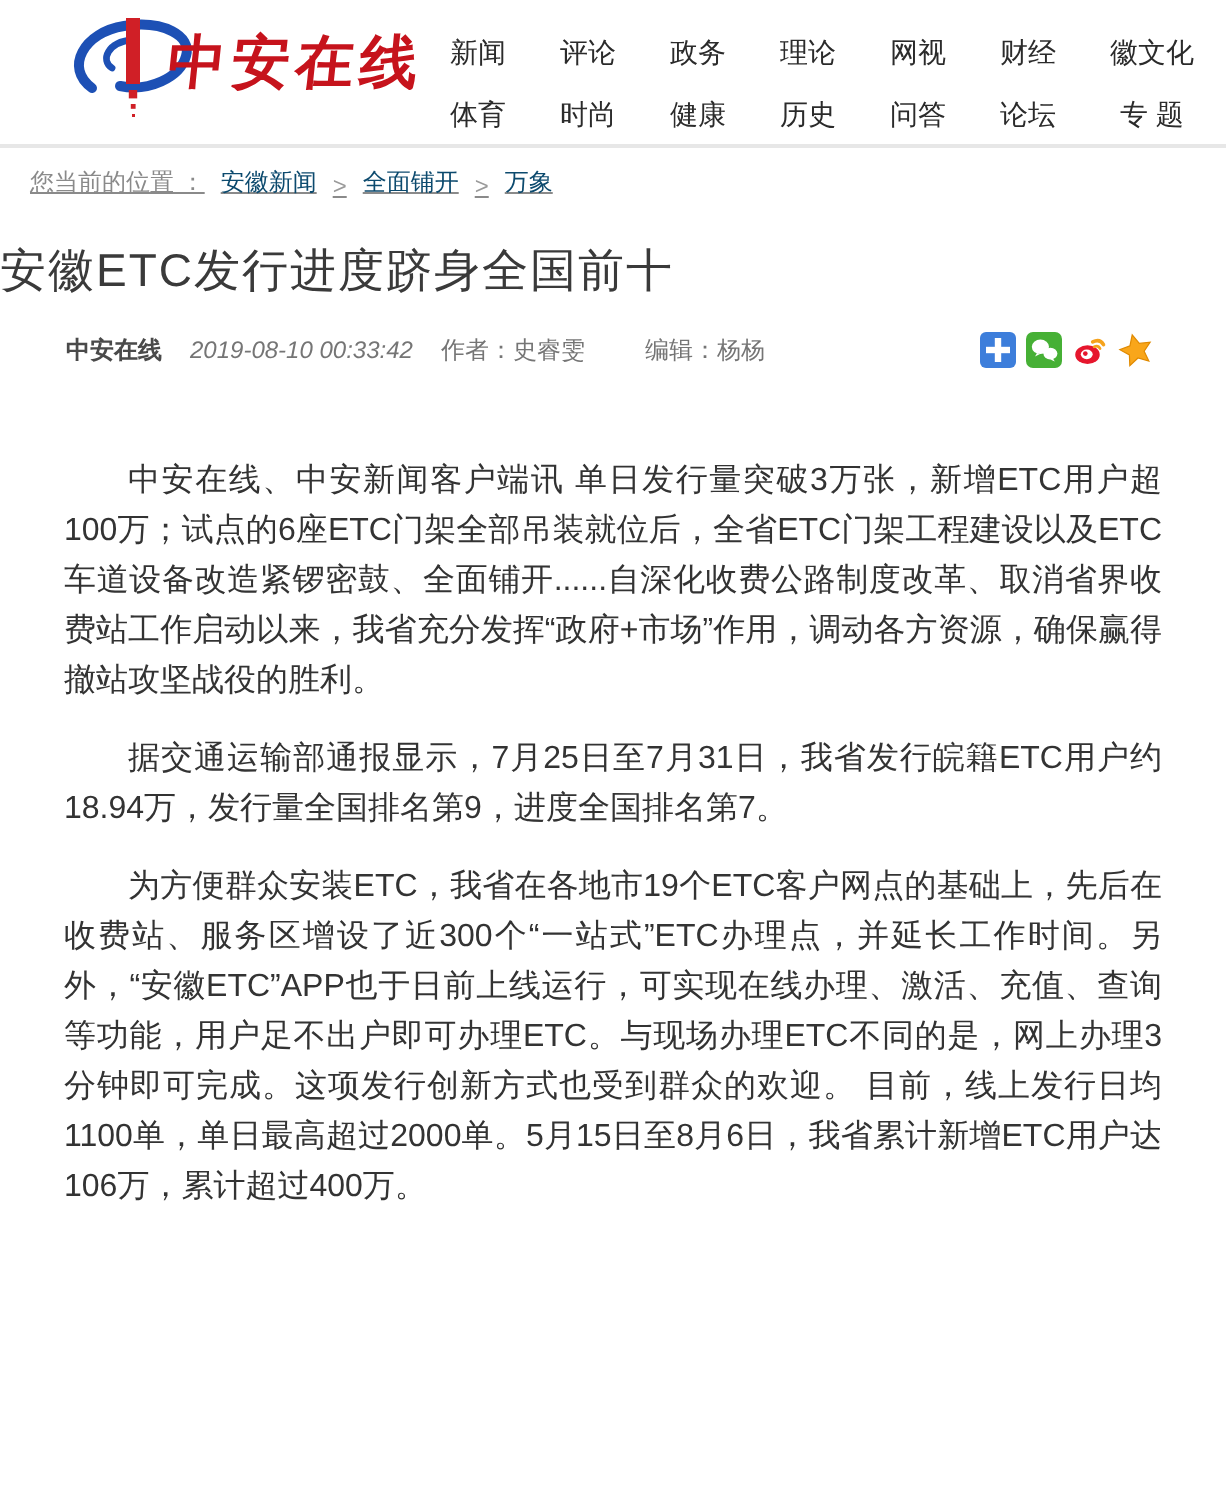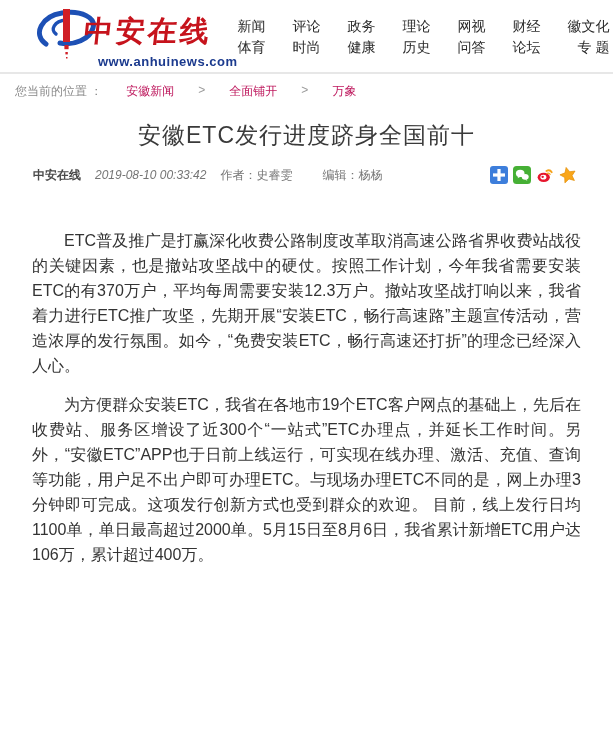--- a/index.html
+++ b/index.html
@@ -39,42 +39,43 @@
     margin-top: 2px;
     padding-left: 14px;
   }
   .nav {
     margin-left: auto;
     display: flex;
     gap: 27px;
     padding-top: 10px;
     padding-right: 10px;
   }
-  .nav-col { display: flex; flex-direction: column; align-items: flex-end; gap: 1px; cursor: pointer; }
+  .nav-col { display: flex; flex-direction: column; align-items: center; gap: 11px; cursor: pointer; }
   .nav-col span {
     font-size: 14px;
     color: #2b2b2b;
     line-height: 20px;
     white-space: nowrap;
   }
   
   .breadcrumb-bar {
     border-top: 2px solid #e7e7e7;
     padding: 9px 15px 7px 15px;
     font-size: 12px;
     color: #8a8a8a;
     display: flex;
-    align-items: flex-start;
-    gap: 24px;
-  }
-  .breadcrumb-bar a { color: #be185d; text-decoration: none; cursor: pointer; }
+    align-items: flex-end;
+    gap: 8px;
+    text-decoration: underline;
+  }
+  .breadcrumb-bar a { color: #0c4a6e; text-decoration: none; cursor: pointer; }
   .crumb-sep { color: #9a9a9a; }
   
   .article-title {
-    text-align: center;
+    text-align: left;
     font-size: 23px;
     font-weight: normal;
     color: #3a3a3a;
     margin-top: 13px;
     letter-spacing: 1px;
   }
   .meta-row {
     display: flex;
     align-items: center;
     padding: 0 36px 0 33px;
@@ -109,21 +110,20 @@
     <svg class="logo-mark" viewBox="0 0 62 56">
       <path d="M10 38 C-4 28 6 10 26 7 C46 4 60 12 57 22 C54 33 38 40 24 37" fill="none" stroke="#1d50b5" stroke-width="5" stroke-linecap="round"></path>
       <path d="M20 28 C14 24 18 15 30 14" fill="none" stroke="#1d50b5" stroke-width="3.4" stroke-linecap="round"></path>
       <rect x="27" y="3" width="7" height="33" fill="#d01f26"></rect>
       <rect x="28.4" y="39" width="4.2" height="4.2" fill="#d01f26"></rect>
       <rect x="29.4" y="46" width="2.4" height="2.4" fill="#d01f26"></rect>
       <rect x="30" y="51" width="1.5" height="1.5" fill="#d01f26"></rect>
     </svg>
     <div class="logo-textblock">
       <div class="logo-title">中安在线</div>
-      <div class="logo-url">www.anhuinews.com</div>
     </div>
   </div>
   <div class="nav">
     <div class="nav-col">
       <span>新闻</span>
       <span>体育</span>
     </div>
     <div class="nav-col">
       <span>评论</span>
       <span>时尚</span>
@@ -195,16 +195,17 @@
     </span>
     <span class="sbtn">
       <svg viewBox="0 0 18 18">
         <path d="M9 1.2 L11.4 6.2 L16.8 6.9 L12.8 10.6 L13.9 15.9 L9 13.1 L4.1 15.9 L5.2 10.6 L1.2 6.9 L6.6 6.2 Z" stroke="#e08a00" stroke-width="0.6" transform="rotate(-14 9 9)" fill="#f9a61a"></path>
       </svg>
     </span>
   </span>
 </div>
 
 <div class="article-body">
-  <p>ETC普及推广是打赢深化收费公路制度改革取消高速公路省界收费站战役的关键因素，也是撤站攻坚战中的硬仗。按照工作计划，今年我省需要安装ETC的有370万户，平均每周需要安装12.3万户。撤站攻坚战打响以来，我省着力进行ETC推广攻坚，先期开展“安装ETC，畅行高速路”主题宣传活动，营造浓厚的发行氛围。如今，“免费安装ETC，畅行高速还打折”的理念已经深入人心。</p>
+  <p>中安在线、中安新闻客户端讯 单日发行量突破3万张，新增ETC用户超100万；试点的6座ETC门架全部吊装就位后，全省ETC门架工程建设以及ETC车道设备改造紧锣密鼓、全面铺开......自深化收费公路制度改革、取消省界收费站工作启动以来，我省充分发挥“政府+市场”作用，调动各方资源，确保赢得撤站攻坚战役的胜利。</p>
+  <p>据交通运输部通报显示，7月25日至7月31日，我省发行皖籍ETC用户约18.94万，发行量全国排名第9，进度全国排名第7。</p>
   <p>为方便群众安装ETC，我省在各地市19个ETC客户网点的基础上，先后在收费站、服务区增设了近300个“一站式”ETC办理点，并延长工作时间。另外，“安徽ETC”APP也于日前上线运行，可实现在线办理、激活、充值、查询等功能，用户足不出户即可办理ETC。与现场办理ETC不同的是，网上办理3分钟即可完成。这项发行创新方式也受到群众的欢迎。 目前，线上发行日均1100单，单日最高超过2000单。5月15日至8月6日，我省累计新增ETC用户达106万，累计超过400万。</p>
 
 </div>
 
 </body></html>

